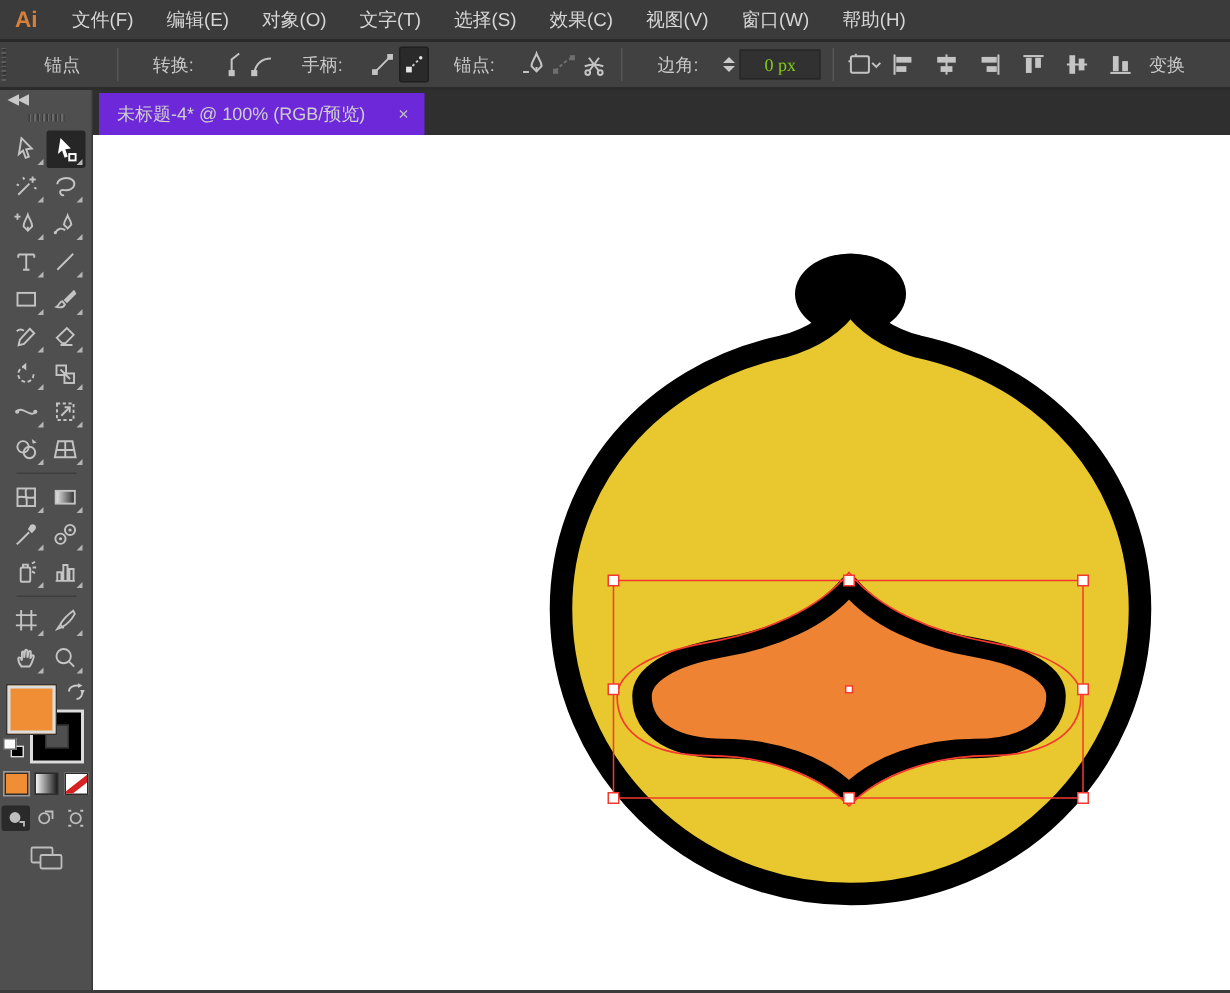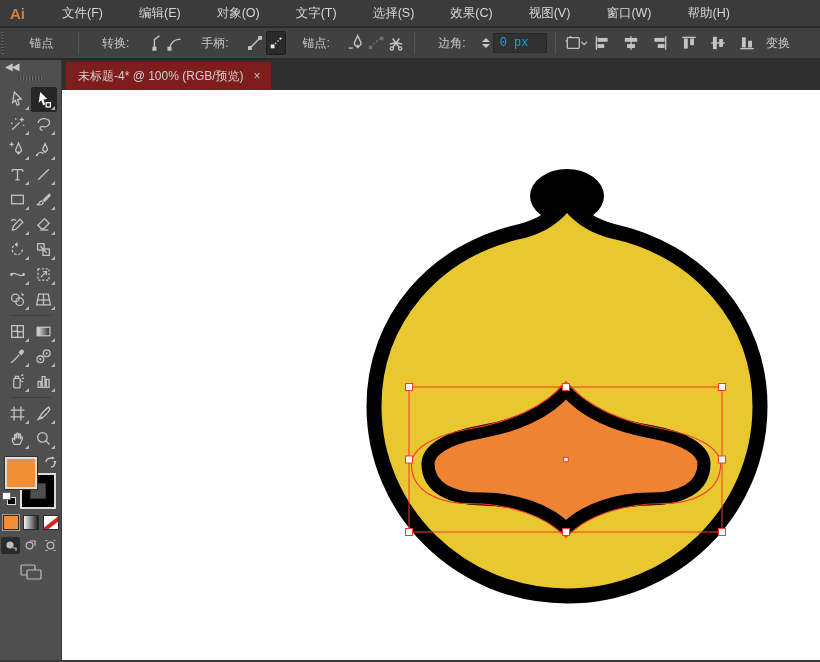--- a/index.html
+++ b/index.html
@@ -1,21 +1,21 @@
 <!DOCTYPE html>
 <html><head>
 <meta charset="utf-8">
 <style>
   * { margin:0; padding:0; box-sizing:border-box; }
   html,body { width:820px; height:662px; overflow:hidden; background:#3b3b3b;
     font-family:"Liberation Sans", sans-serif; -webkit-font-smoothing:antialiased; }
 
   
   .menubar { height:28px; background:#3b3b3b; display:flex; align-items:center;
-    color:#d6d6d6; font-size:12.5px; border-bottom:2px solid #2a2a2a;gap:14px; }
+    color:#d6d6d6; font-size:12.5px; border-bottom:2px solid #2a2a2a; }
   .app-logo { color:#d6803c; font-weight:bold; font-size:15px; padding:0 12px 0 10px; }
   .mi { padding:0 11px; cursor:default; line-height:26px; }
   .mb-right { display:flex; align-items:center; margin-left:14px; gap:10px; }
   .mb-sep { width:1px; height:16px; background:#585858; margin:0 4px; }
   .badge { width:23px; height:18px; background:#757575; color:#efefef; font-size:11px;
     border-radius:2px; display:flex; align-items:center; justify-content:center; }
   .ws-icon svg, .touch-icon svg { display:block; }
   .chev { color:#c9c9c9; font-size:9px; }
 
   
@@ -29,21 +29,21 @@
   .cb-sep { width:1px; height:22px; background:#565656; margin:0 8px; }
   .cb-btn { width:24px; height:24px; display:flex; align-items:center; justify-content:center;
     border-radius:2px; margin:0 1px; }
   .cb-btn.pressed { background:#2a2a2a; border:1px solid #1f1f1f; }
   .cb-btn.disabled { opacity:.35; }
   .stepper { display:flex; flex-direction:column; justify-content:center; gap:2px; margin-right:3px; }
   .stepper i { width:0; height:0; border-left:4px solid transparent; border-right:4px solid transparent; display:block; }
   .stepper .up { border-bottom:4px solid #c9c9c9; }
   .stepper .dn { border-top:4px solid #c9c9c9; }
   .corner-input { width:54px; height:20px; background:#313131; border:1px solid #272727;
-    color:#0ea5e9; font-size:12px; font-family:Liberation Mono, monospace; padding:0 6px; outline:none; }
+    color:#84cc16; font-size:12px; font-family:Liberation Serif, serif; padding:0 16px; outline:none; }
   .transform-lbl { margin-left:auto; padding:0 6px; }
 
   
   .workspace { display:flex; height:600px; }
 
   
   .toolpanel { width:62px; background:#4f4f4f; border-right:1px solid #383838;
     display:flex; flex-direction:column; flex:none; }
   .tp-head { height:14px; color:#c8c8c8; font-size:10px; line-height:13px; padding-left:5px; letter-spacing:-1px; }
   .tp-grip { width:24px; height:5px; margin:2px auto 6px;
@@ -81,22 +81,22 @@
   .mode { width:19px; height:17px; display:flex; align-items:center; justify-content:center; border-radius:2px; }
   .mode.active { background:#2a2a2a; }
   .mode svg { width:13px; height:13px; stroke:#bdbdbd; fill:none; stroke-width:1.2; }
 
   .screenmode { margin:8px auto 0; }
   .screenmode svg { display:block; width:26px; height:20px; stroke:#bdbdbd; fill:none; stroke-width:1.2; }
 
   
   .docarea { flex:1; display:flex; flex-direction:column; min-width:0; }
   .tabbar { height:30px; background:#2f2f2f; display:flex; align-items:flex-end; }
-  .tab { height:28px; margin-left:4px; background:#7f1d1d; color:#cfcfcf; font-size:12px;
-    display:flex; align-items:center; gap:10px; padding:0 10px 0 12px; }
+  .tab { height:28px; margin-left:4px; background:#6d28d9; color:#cfcfcf; font-size:12px;
+    display:flex; align-items:center; gap:22px; padding:0 10px 0 12px; }
   .tab-close { color:#bdbdbd; font-size:12px; cursor:default; }
   .canvas { flex:1; background:#ffffff; position:relative; }
   .canvas svg { position:absolute; inset:0; }
 
   .cbicon svg { width:18px; height:18px; stroke:#c4c4c4; fill:none; stroke-width:1.2; display:block; }
   .alignrow { display:flex; align-items:center; gap:3px; }
 </style>
 </head>
 <body>
 

